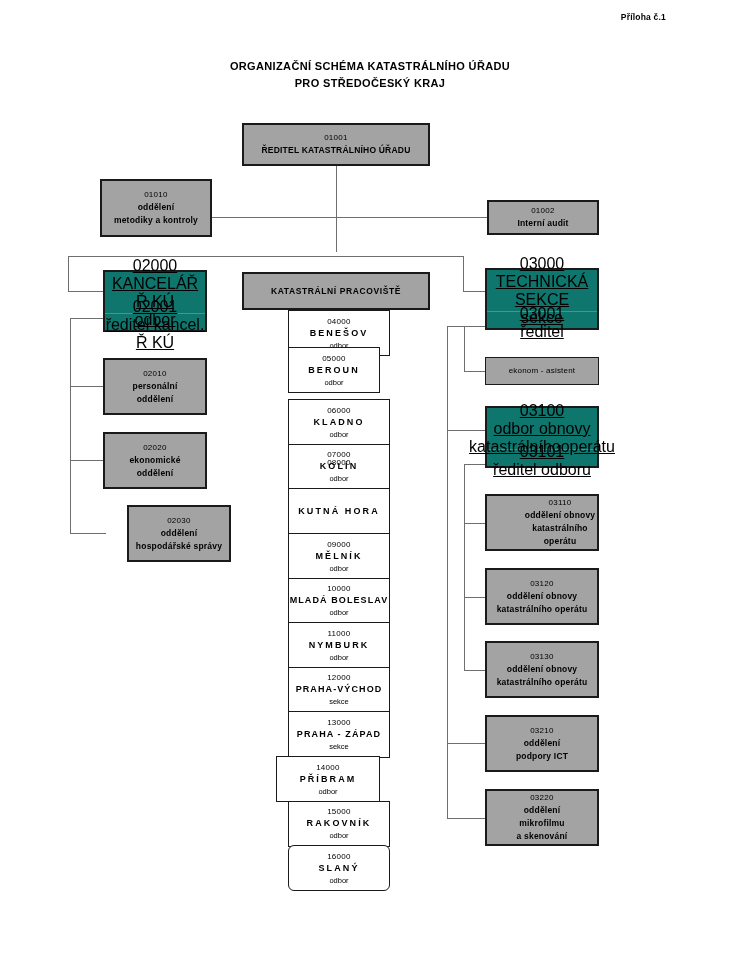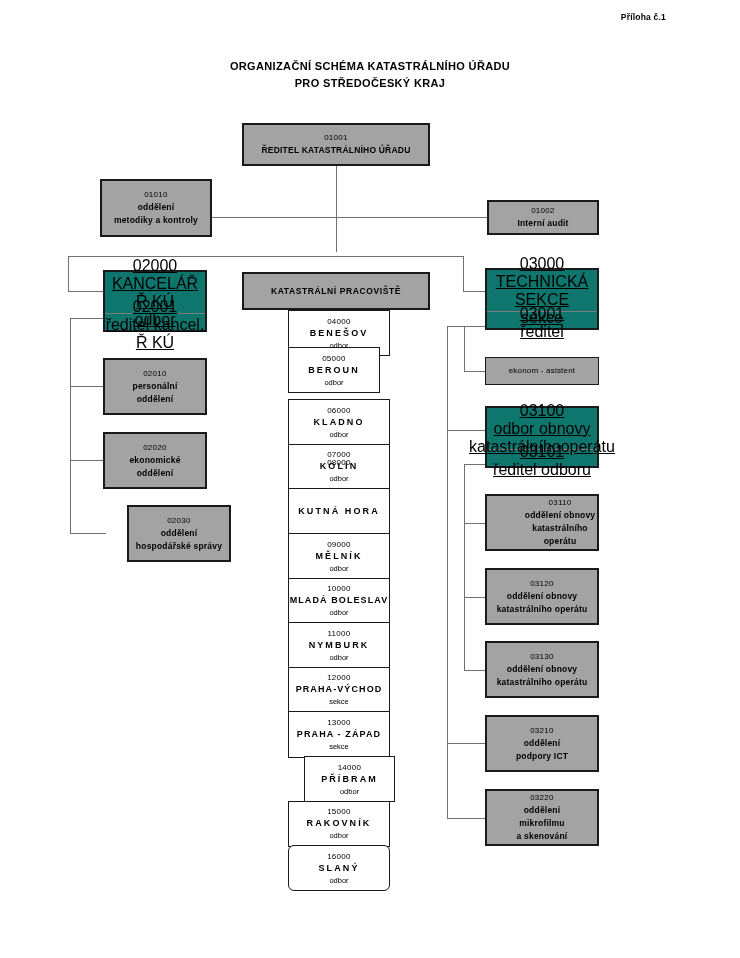--- a/index.html
+++ b/index.html
@@ -260,21 +260,21 @@
       <div class="stackrow" style="left: 280px; width: 102px; top: 666.8px; height: 46.2px;">
         <span class="code">12000</span>
         <span class="nm tight">PRAHA-VÝCHOD</span>
         <span class="sub">sekce</span>
       </div>
       <div class="stackrow" style="left: 280px; width: 102px; top: 711.4px; height: 46.2px;">
         <span class="code">13000</span>
         <span class="nm tight">PRAHA - ZÁPAD</span>
         <span class="sub">sekce</span>
       </div>
-      <div class="stackrow" style="left: 296px; width: 91px; top: 756px; height: 46.2px;">
+      <div class="stackrow" style="left: 268px; width: 104px; top: 756px; height: 46.2px;">
         <span class="code">14000</span>
         <span class="nm">PŘÍBRAM</span>
         <span class="sub">odbor</span>
       </div>
       <div class="stackrow" style="left: 280px; width: 102px; top: 800.6px; height: 46.2px;">
         <span class="code">15000</span>
         <span class="nm">RAKOVNÍK</span>
         <span class="sub">odbor</span>
       </div>
       <div class="stackrow" style="left: 280px; width: 102px; top: 845.2px; height: 46.2px; border-radius: 6px;">

